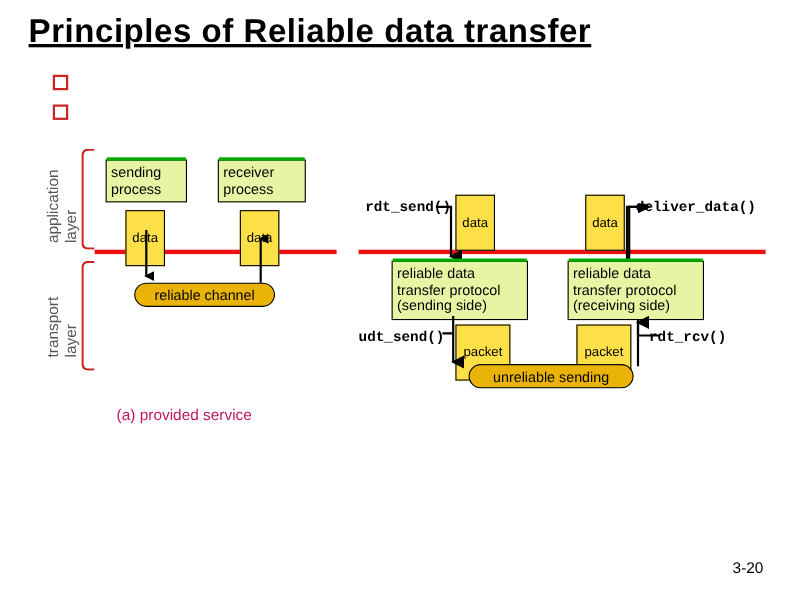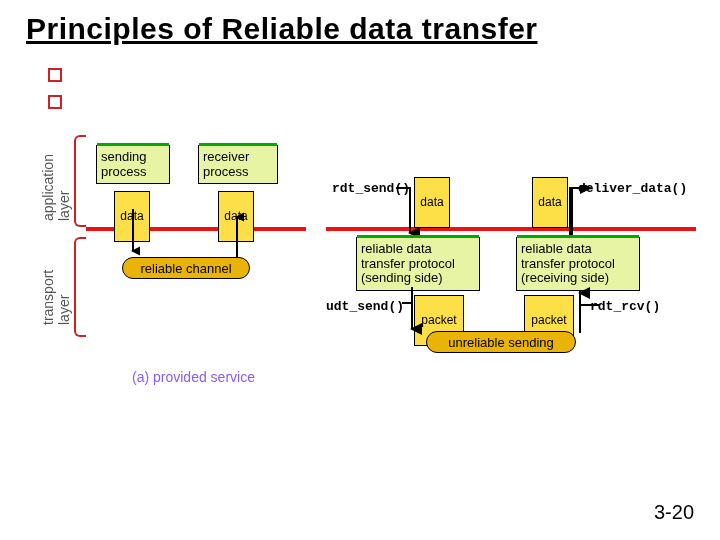--- a/index.html
+++ b/index.html
@@ -1,31 +1,31 @@
 <!DOCTYPE html>
 <html><head>
 <meta charset="utf-8">
 <style>
   html,body{margin:0;padding:0;background:#fff;font-family:"Trebuchet MS","Segoe UI",Arial,sans-serif;color:#000;}
   .page{width:720px;height:540px;position:relative;box-sizing:border-box;padding:10px 26px 0 26px;}
   .title{font-size:30px;font-weight:700;text-decoration:underline;margin:2px 0 18px 0;letter-spacing:.5px;}
   ul.bullets{list-style:none;padding:0;margin:0 0 14px 22px;}
   ul.bullets li{font-size:18px;line-height:1.35;margin:2px 0;}
   .sq{display:inline-block;width:10px;height:10px;border:2px solid #c22;background:#fff;margin-right:10px;vertical-align:middle;position:relative;top:-2px;}
-  .footer{position:absolute;right:26px;bottom:16px;font-size:20px;}
+  .footer{position:absolute;right:26px;bottom:16px;font-size:14px;}
   .figure-wrap{position:relative;width:672px;height:275px;margin:4px 0 12px 0;}
 
   
   .dbox{position:absolute;border:1px solid #000;background:#fde047;text-align:center;font-size:12px;line-height:1.15;padding:18px 4px;box-sizing:border-box;}
   .pbox{position:absolute;background:#e6f4a3;border:1px solid #000;font-size:13px;line-height:1.15;padding:4px 4px;box-sizing:border-box;}
   .topstripe::before{content:"";position:absolute;left:0;right:0;top:-3px;height:3px;background:#0a0;}
   .chan{position:absolute;border:1px solid #000;border-radius:14px;background:#eab308;text-align:center;font-size:13px;line-height:22px;height:22px;box-sizing:border-box;padding:0 10px;}
   .ylabel{position:absolute;transform:rotate(-90deg);transform-origin:left top;font-size:14px;color:#555;white-space:nowrap;}
   .layerbracket{position:absolute;width:10px;border:2px solid #c22;border-right:none;border-radius:6px 0 0 6px;}
-  .caption{position:absolute;font-size:14px;color:#8b5cf6;margin-left:26px;}
+  .caption{position:absolute;font-size:14px;color:#be185d;}
   .red-h{position:absolute;height:4px;background:#e11;}
   .arrow{position:absolute;}
   .arrow svg{display:block;}
   .api{position:absolute;font-size:13px;font-weight:700;font-family:"Courier New",monospace;white-space:nowrap;}
 
 </style>
 </head>
 <body>
 
 <div class="page">

